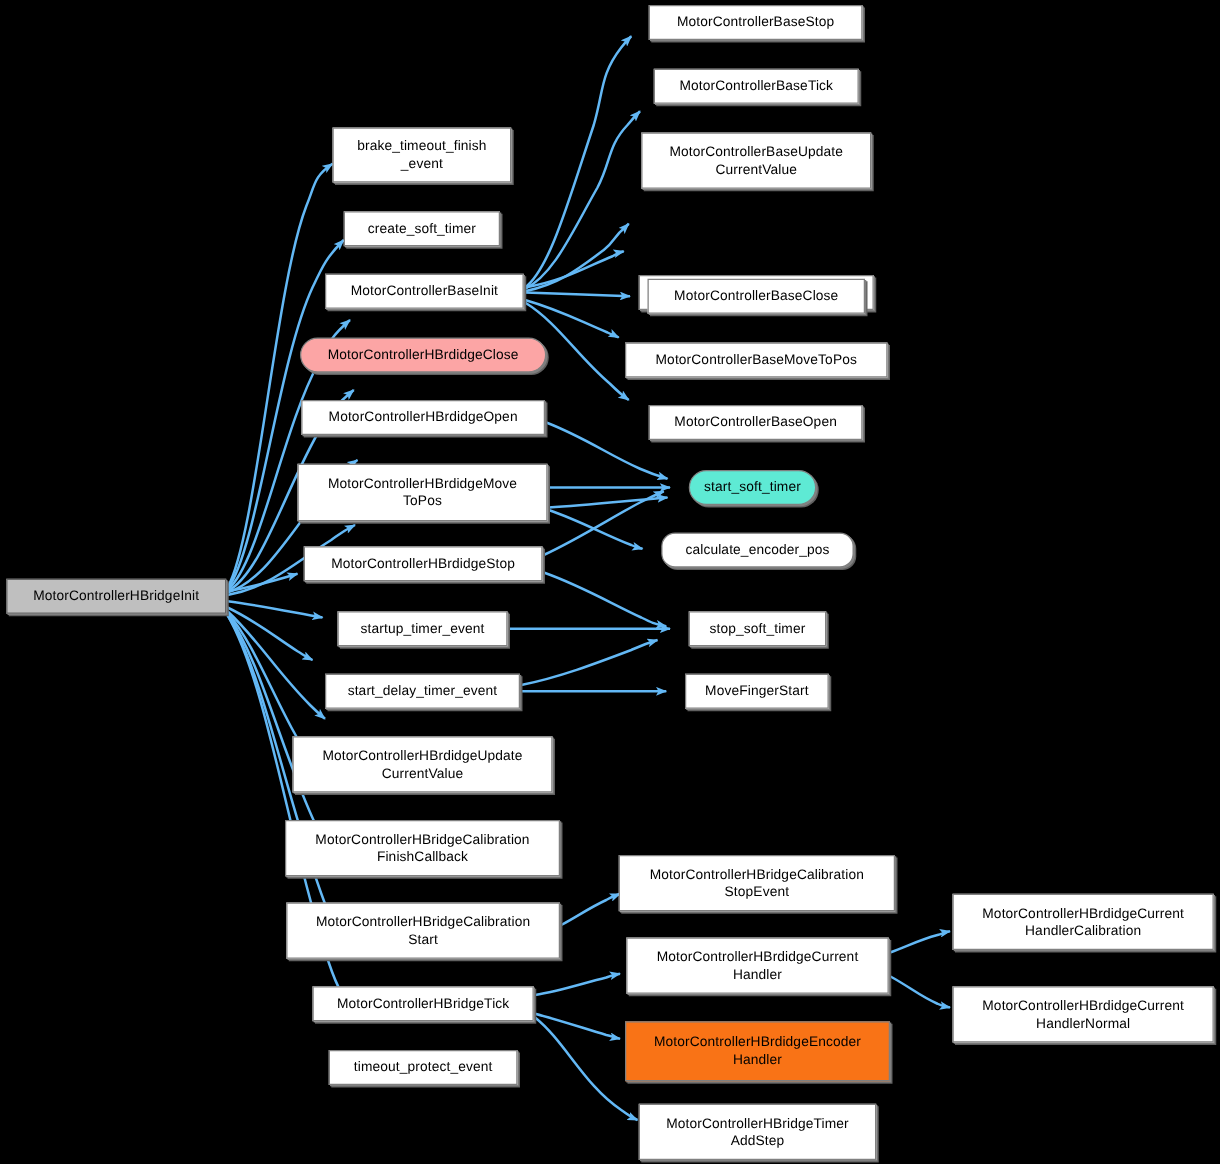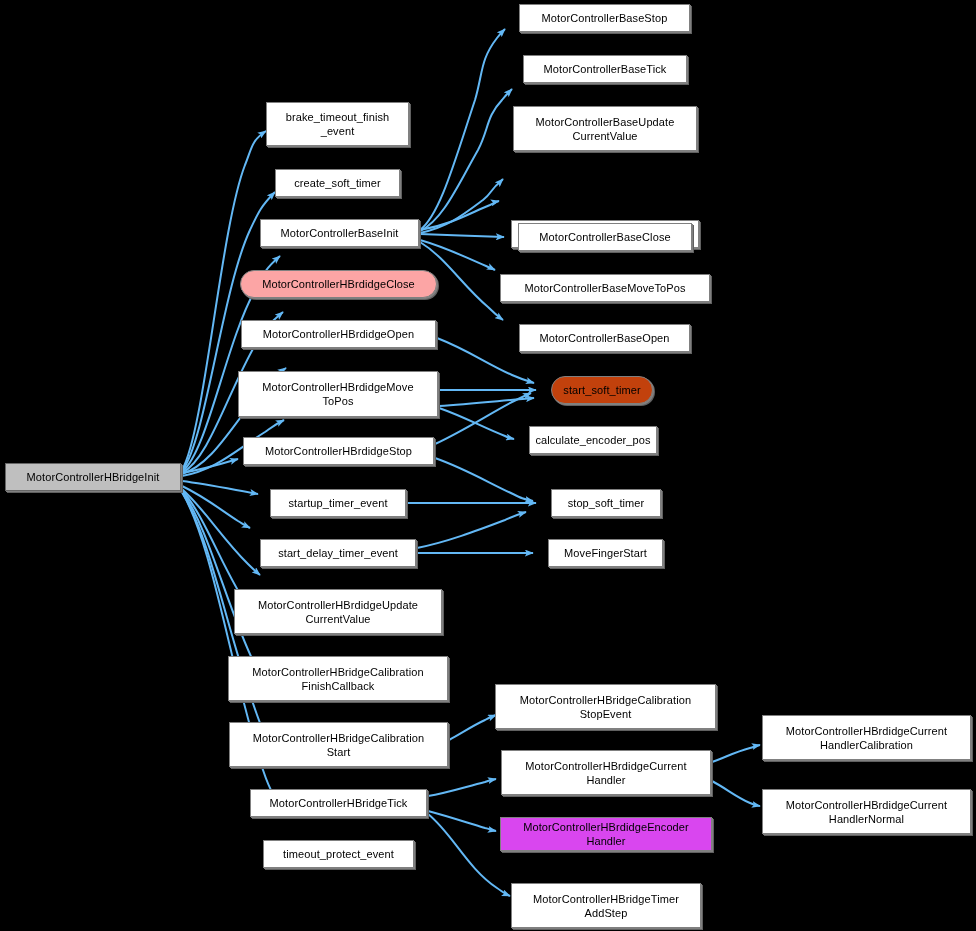--- a/index.html
+++ b/index.html
@@ -116,29 +116,29 @@
       <div class="node" style="left: 250px; top: 789px; width: 177px; height: 28px; background: rgb(255, 255, 255); border-color: rgb(128, 128, 128);">MotorControllerHBridgeTick</div>
       <div class="node" style="left: 263px; top: 840px; width: 151px; height: 28px; background: rgb(255, 255, 255); border-color: rgb(128, 128, 128);">timeout_protect_event</div>
       <div class="node" style="left: 519px; top: 4px; width: 171px; height: 28px; background: rgb(255, 255, 255); border-color: rgb(128, 128, 128);">MotorControllerBaseStop</div>
       <div class="node" style="left: 523px; top: 55px; width: 164px; height: 28px; background: rgb(255, 255, 255); border-color: rgb(128, 128, 128);">MotorControllerBaseTick</div>
       <div class="node" style="left: 513px; top: 106px; width: 184px; height: 45px; background: rgb(255, 255, 255); border-color: rgb(128, 128, 128);">MotorControllerBaseUpdate
 CurrentValue</div>
       <div class="node" style="left: 511px; top: 172px; width: 188px; height: 28px; background: rgb(255, 255, 255); border-color: rgb(128, 128, 128); margin-top: 48px;">MotorControllerBaseCalibrate</div>
       <div class="node" style="left: 518px; top: 223px; width: 174px; height: 28px; background: rgb(255, 255, 255); border-color: rgb(128, 128, 128);">MotorControllerBaseClose</div>
       <div class="node" style="left: 500px; top: 274px; width: 210px; height: 28px; background: rgb(255, 255, 255); border-color: rgb(128, 128, 128);">MotorControllerBaseMoveToPos</div>
       <div class="node" style="left: 519px; top: 324px; width: 171px; height: 28px; background: rgb(255, 255, 255); border-color: rgb(128, 128, 128);">MotorControllerBaseOpen</div>
-      <div class="node" style="left: 551px; top: 376px; width: 102px; height: 28px; background: #c2410c; border-color: rgb(128, 128, 128); border-radius: 14px;">start_soft_timer</div>
-      <div class="node" style="left: 529px; top: 426px; width: 128px; height: 28px; background: rgb(255, 255, 255); border-color: rgb(128, 128, 128);">calculate_encoder_pos</div>
+      <div class="node" style="left: 551px; top: 376px; width: 102px; height: 28px; background: #5eead4; border-color: rgb(128, 128, 128); border-radius: 14px;">start_soft_timer</div>
+      <div class="node" style="left: 529px; top: 426px; width: 154px; height: 28px; background: rgb(255, 255, 255); border-color: rgb(128, 128, 128); border-radius: 11px;">calculate_encoder_pos</div>
       <div class="node" style="left: 551px; top: 489px; width: 110px; height: 28px; background: rgb(255, 255, 255); border-color: rgb(128, 128, 128);">stop_soft_timer</div>
       <div class="node" style="left: 548px; top: 539px; width: 115px; height: 28px; background: rgb(255, 255, 255); border-color: rgb(128, 128, 128);">MoveFingerStart</div>
       <div class="node" style="left: 495px; top: 684px; width: 221px; height: 45px; background: rgb(255, 255, 255); border-color: rgb(128, 128, 128);">MotorControllerHBridgeCalibration
 StopEvent</div>
       <div class="node" style="left: 501px; top: 750px; width: 210px; height: 45px; background: rgb(255, 255, 255); border-color: rgb(128, 128, 128);">MotorControllerHBrdidgeCurrent
 Handler</div>
-      <div class="node" style="left: 500px; top: 817px; width: 212px; height: 34px; background: #d946ef; border-color: rgb(128, 128, 128);">MotorControllerHBrdidgeEncoder
+      <div class="node" style="left: 500px; top: 817px; width: 212px; height: 48px; background: #f97316; border-color: rgb(128, 128, 128);">MotorControllerHBrdidgeEncoder
 Handler</div>
       <div class="node" style="left: 511px; top: 883px; width: 190px; height: 45px; background: rgb(255, 255, 255); border-color: rgb(128, 128, 128);">MotorControllerHBridgeTimer
 AddStep</div>
       <div class="node" style="left: 762px; top: 715px; width: 209px; height: 45px; background: rgb(255, 255, 255); border-color: rgb(128, 128, 128);">MotorControllerHBrdidgeCurrent
 HandlerCalibration</div>
       <div class="node" style="left: 762px; top: 789px; width: 209px; height: 45px; background: rgb(255, 255, 255); border-color: rgb(128, 128, 128);">MotorControllerHBrdidgeCurrent
 HandlerNormal</div>
     </div>
 </div>
 

